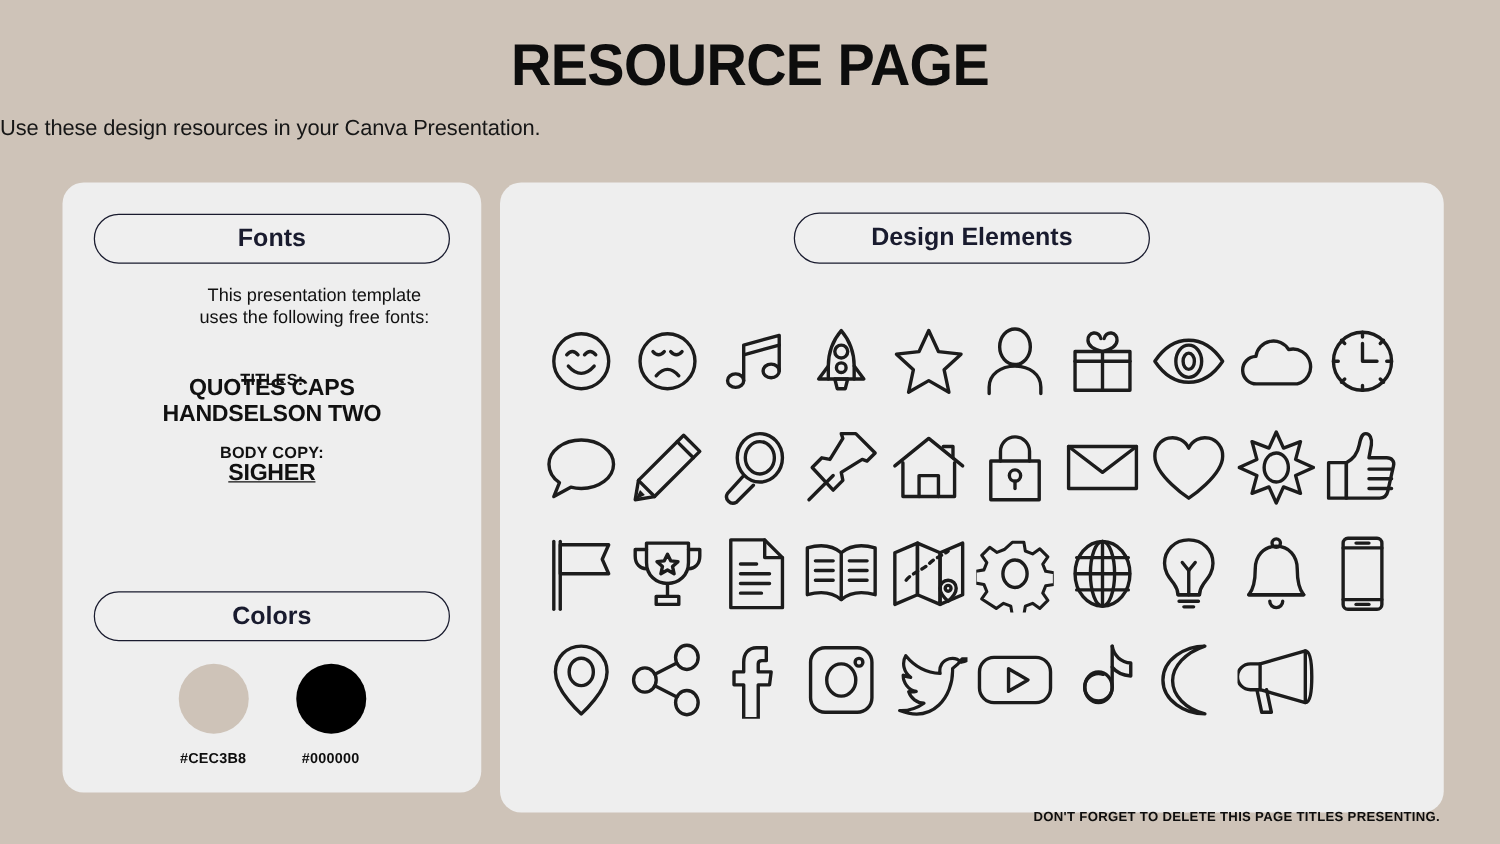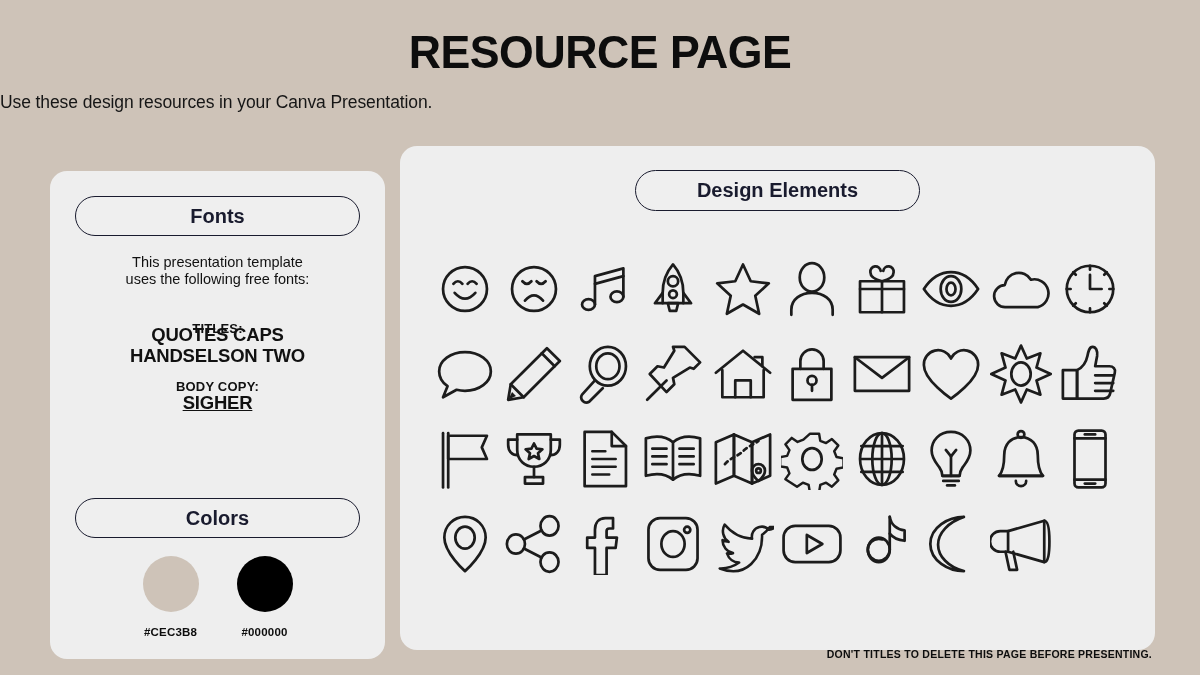--- a/index.html
+++ b/index.html
@@ -44,21 +44,20 @@
   .panel {
     position: absolute;
     background: #eeeeee;
     border-radius: 17px;
   }
   #fonts-panel {
     left: 50px;
     top: 146px;
     width: 335px;
     height: 488px;
-    margin-top: 25px;
   }
   #elements-panel {
     left: 400px;
     top: 146px;
     width: 755px;
     height: 504px;
   }
 
   
   .pill {
@@ -100,20 +99,21 @@
     position: absolute;
     width: 335px;
     left: 0;
     text-align: center;
     color: #111111;
   }
   #fonts-intro {
     top: 83px;
     font-size: 14.5px;
     line-height: 1.17;
+    padding-left: 34px;
   }
   #titles-label {
     top: 150px;
     font-size: 13px;
     font-weight: bold;
     letter-spacing: 0.2px;
   }
   #titles-value {
     top: 154px;
     font-size: 18.5px;
@@ -569,13 +569,13 @@
       <path d="M42 6v32L14 30V14z"></path>
           <path d="M42 6c3 0 4 7 4 16s-1 16-4 16"></path>
       <path d="M14 14H8a5 5 0 000 16h6"></path>
           <path d="M12 30l3 14h6l-3-14"></path>
         </svg>
       </div>
 
   </div>
 </div>
 
-<div id="footer-note">DON'T TITLES TO DELETE THIS PAGE BEFORE PRESENTING.</div>
+<div id="footer-note">DON'T FORGET TO DELETE THIS PAGE TITLES PRESENTING.</div>
 
 </body></html>

